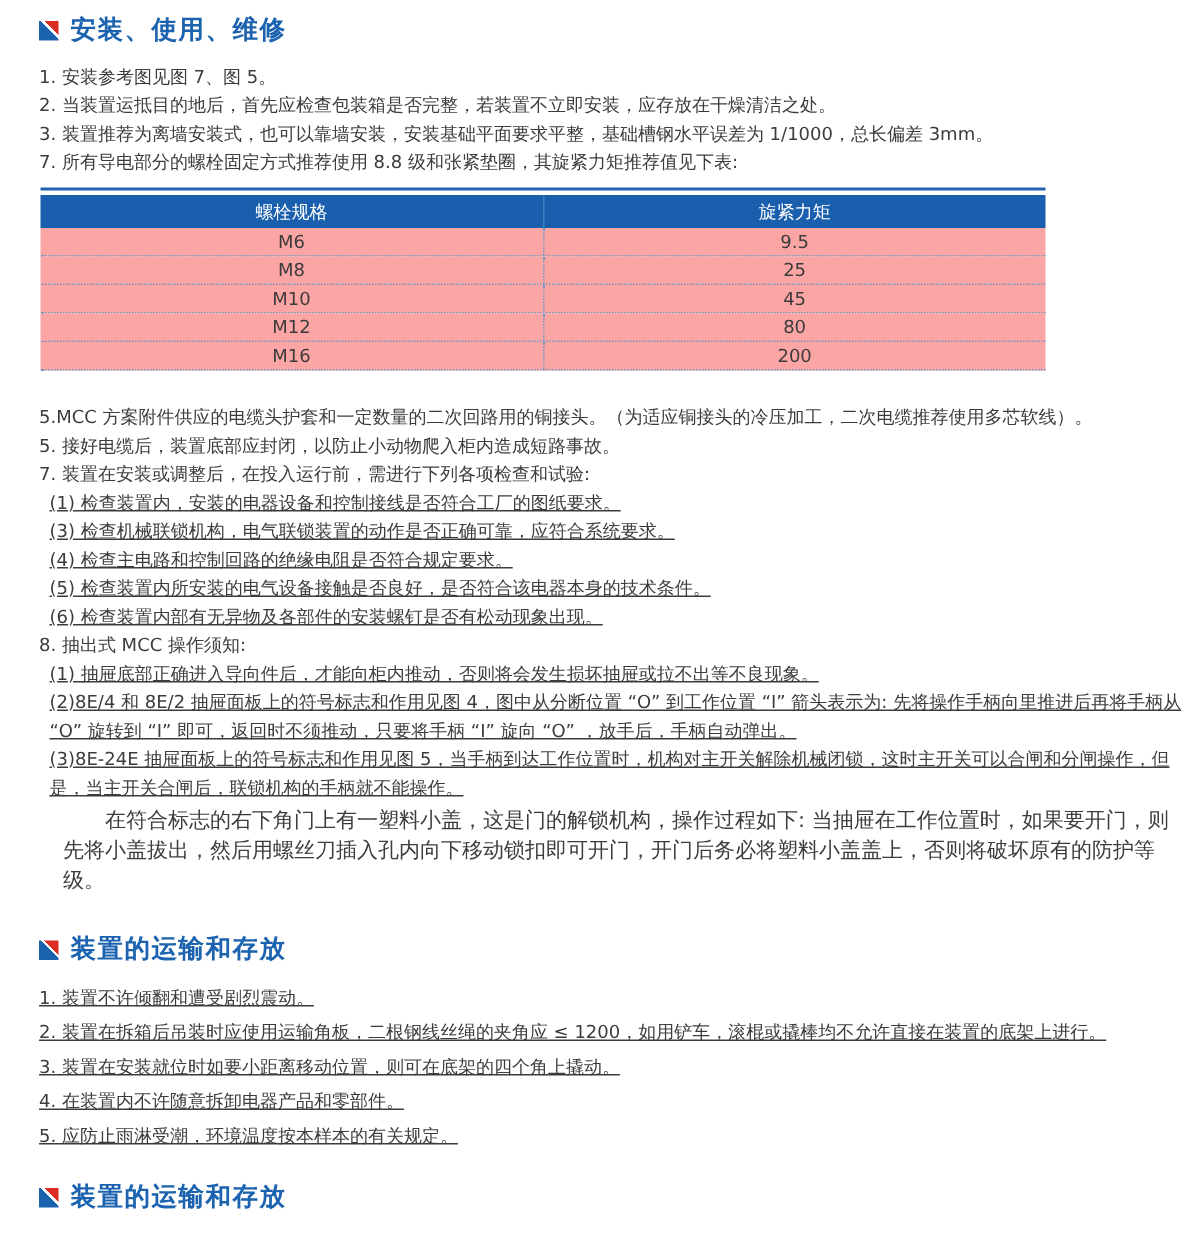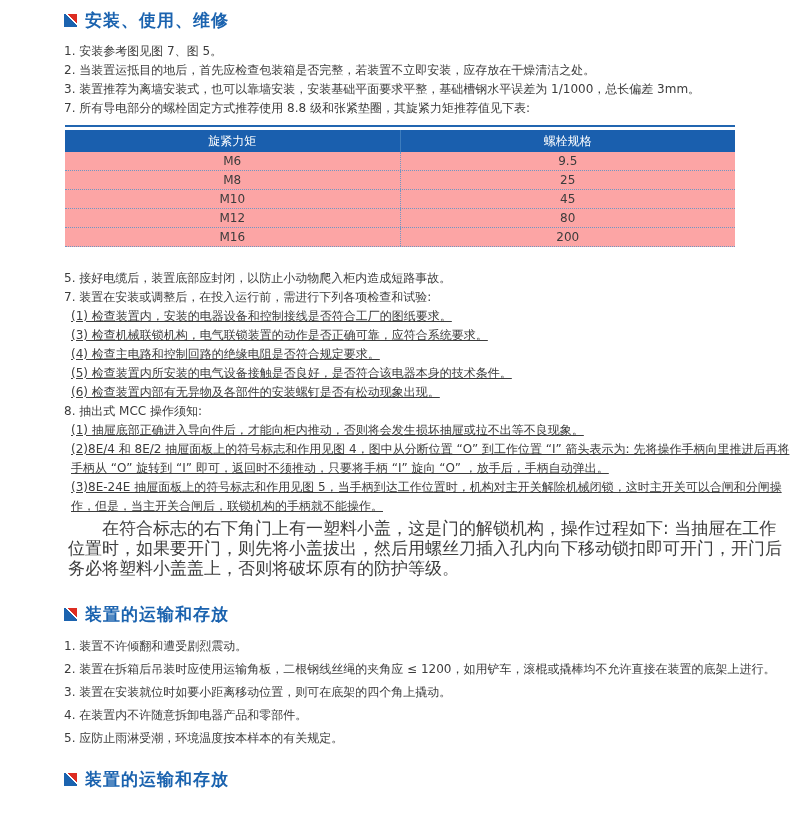--- a/index.html
+++ b/index.html
@@ -1,40 +1,40 @@
 <!DOCTYPE html>
 <html><head>
 <meta charset="utf-8">
 <style>
   html,body{margin:0;padding:0;background:#ffffff;}
   body{
     width:800px;height:838px;overflow:hidden;
     font-family:"DejaVu Sans","Liberation Sans",sans-serif;
     color:#3c3c3c;
   }
-  .page{padding:10px 10px 0 64px;}
+  .page{padding:10px 10px 0 26px;}
 
   
   .sec-head{display:flex;align-items:center;margin:0 0 0 0;}
   .sec-icon{
     width:13px;height:13px;margin-right:8px;flex:0 0 auto;
     background:linear-gradient(to bottom left,
       #dd2d22 0%, #dd2d22 36%,
       #ffffff 36%, #ffffff 46%,
       #1b63af 46%, #1b63af 100%);
   }
   .sec-title{
     color:#1b63af;font-size:17px;font-weight:bold;letter-spacing:1px;line-height:20px;
   }
 
   
   .list1{margin-top:12px;}
   p.li{margin:0;font-size:12px;line-height:19px;white-space:normal;}
   p.sub{padding-left:7px;text-decoration:underline;}
-  .closing{font-size:17px;line-height:20px;margin:2px 0 0 4px;text-indent:2em;}
+  .closing{font-size:14px;line-height:20px;margin:2px 0 0 16px;text-indent:2em;}
 
   
   .tbl{
     width:670px;margin:7px 0 0 1px;
     border-top:2px solid #2165b0;
   }
   .tbl-head{
     display:flex;margin-top:3px;height:22px;
     background:#1a5fae;
   }
@@ -49,21 +49,21 @@
     display:flex;height:18px;background:#fca5a5;
     border-bottom:1px dotted #6f97c4;
   }
   .tbl-row .cell:first-child, .tbl-head .cell:first-child{
     border-right:1px dotted rgba(255,255,255,0);
   }
   .tbl-row .cell:first-child{border-right:1px dotted #6f97c4;}
   .tbl-head .cell:first-child{border-right:1px solid #3d7cbd;}
   .after-table{margin-top:22px;}
 
-  .list2{margin-top:13px;}
+  .list2{margin-top:13px;text-decoration:underline;}
   .list2 p.li{margin:0 0 5px 0;line-height:18px;}
 
   .sec2{margin-top:26px;}
   .sec3{margin-top:22px;}
   .subtitle{font-size:12px;line-height:19px;margin:13px 0 0 0;}
 </style>
 </head>
 <body>
 
 <div class="page">
@@ -75,22 +75,22 @@
 
   <div class="list1">
     <p class="li">1. 安装参考图见图 7、图 5。</p>
     <p class="li">2. 当装置运抵目的地后，首先应检查包装箱是否完整，若装置不立即安装，应存放在干燥清洁之处。</p>
     <p class="li">3. 装置推荐为离墙安装式，也可以靠墙安装，安装基础平面要求平整，基础槽钢水平误差为 1/1000，总长偏差 3mm。</p>
     <p class="li">7. 所有导电部分的螺栓固定方式推荐使用 8.8 级和张紧垫圈，其旋紧力矩推荐值见下表:</p>
   </div>
 
   <div class="tbl">
     <div class="tbl-head">
+      <div class="cell">螺栓规格</div>
       <div class="cell">旋紧力矩</div>
-      <div class="cell">螺栓规格</div>
     </div>
     <div class="tbl-row">
       <div class="cell">M6</div>
       <div class="cell">9.5</div>
     </div>
     <div class="tbl-row">
       <div class="cell">M8</div>
       <div class="cell">25</div>
     </div>
     <div class="tbl-row">
@@ -101,20 +101,21 @@
       <div class="cell">M12</div>
       <div class="cell">80</div>
     </div>
     <div class="tbl-row">
       <div class="cell">M16</div>
       <div class="cell">200</div>
     </div>
   </div>
 
   <div class="after-table">
+    <p class="li">5.MCC 方案附件供应的电缆头护套和一定数量的二次回路用的铜接头。（为适应铜接头的冷压加工，二次电缆推荐使用多芯软线）。</p>
     <p class="li">5. 接好电缆后，装置底部应封闭，以防止小动物爬入柜内造成短路事故。</p>
     <p class="li">7. 装置在安装或调整后，在投入运行前，需进行下列各项检查和试验:</p>
 
     <p class="li sub">(1) 检查装置内，安装的电器设备和控制接线是否符合工厂的图纸要求。</p>
     <p class="li sub">(3) 检查机械联锁机构，电气联锁装置的动作是否正确可靠，应符合系统要求。</p>
     <p class="li sub">(4) 检查主电路和控制回路的绝缘电阻是否符合规定要求。</p>
     <p class="li sub">(5) 检查装置内所安装的电气设备接触是否良好，是否符合该电器本身的技术条件。</p>
     <p class="li sub">(6) 检查装置内部有无异物及各部件的安装螺钉是否有松动现象出现。</p>
 
     <p class="li">8. 抽出式 MCC 操作须知:</p>

